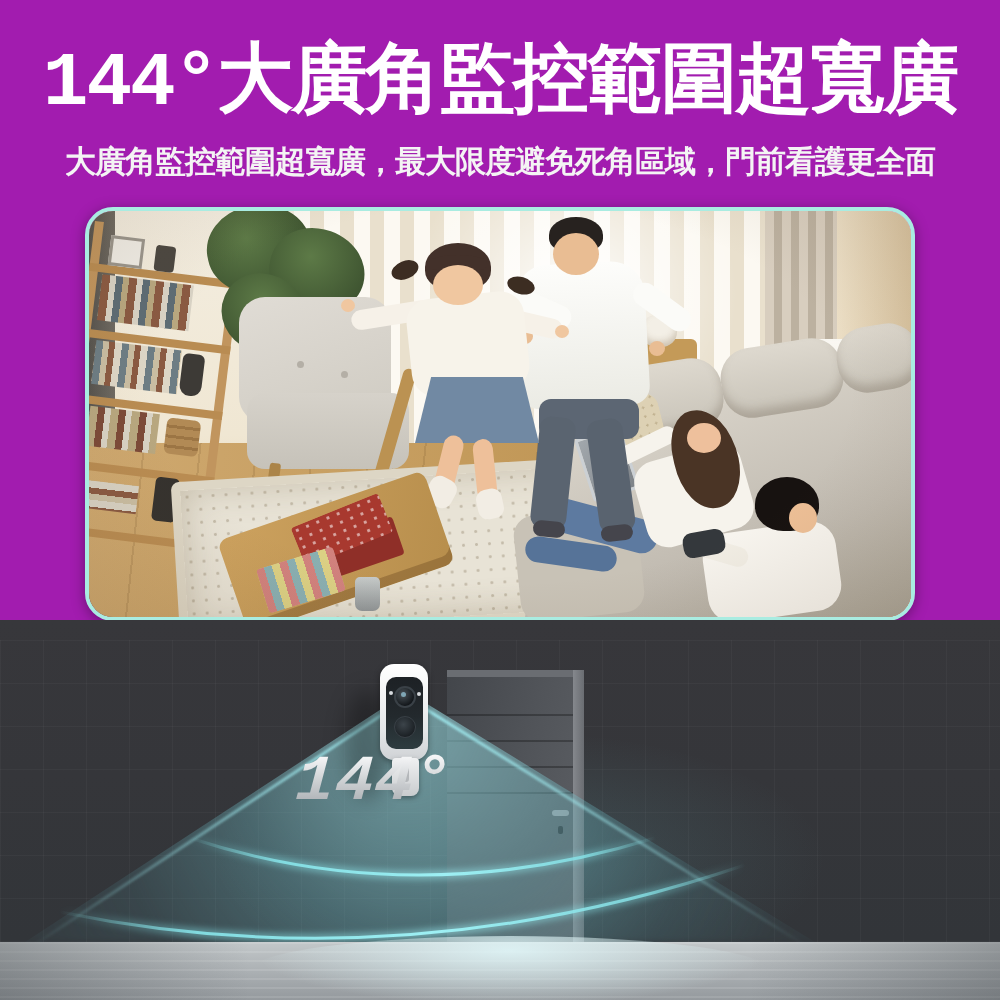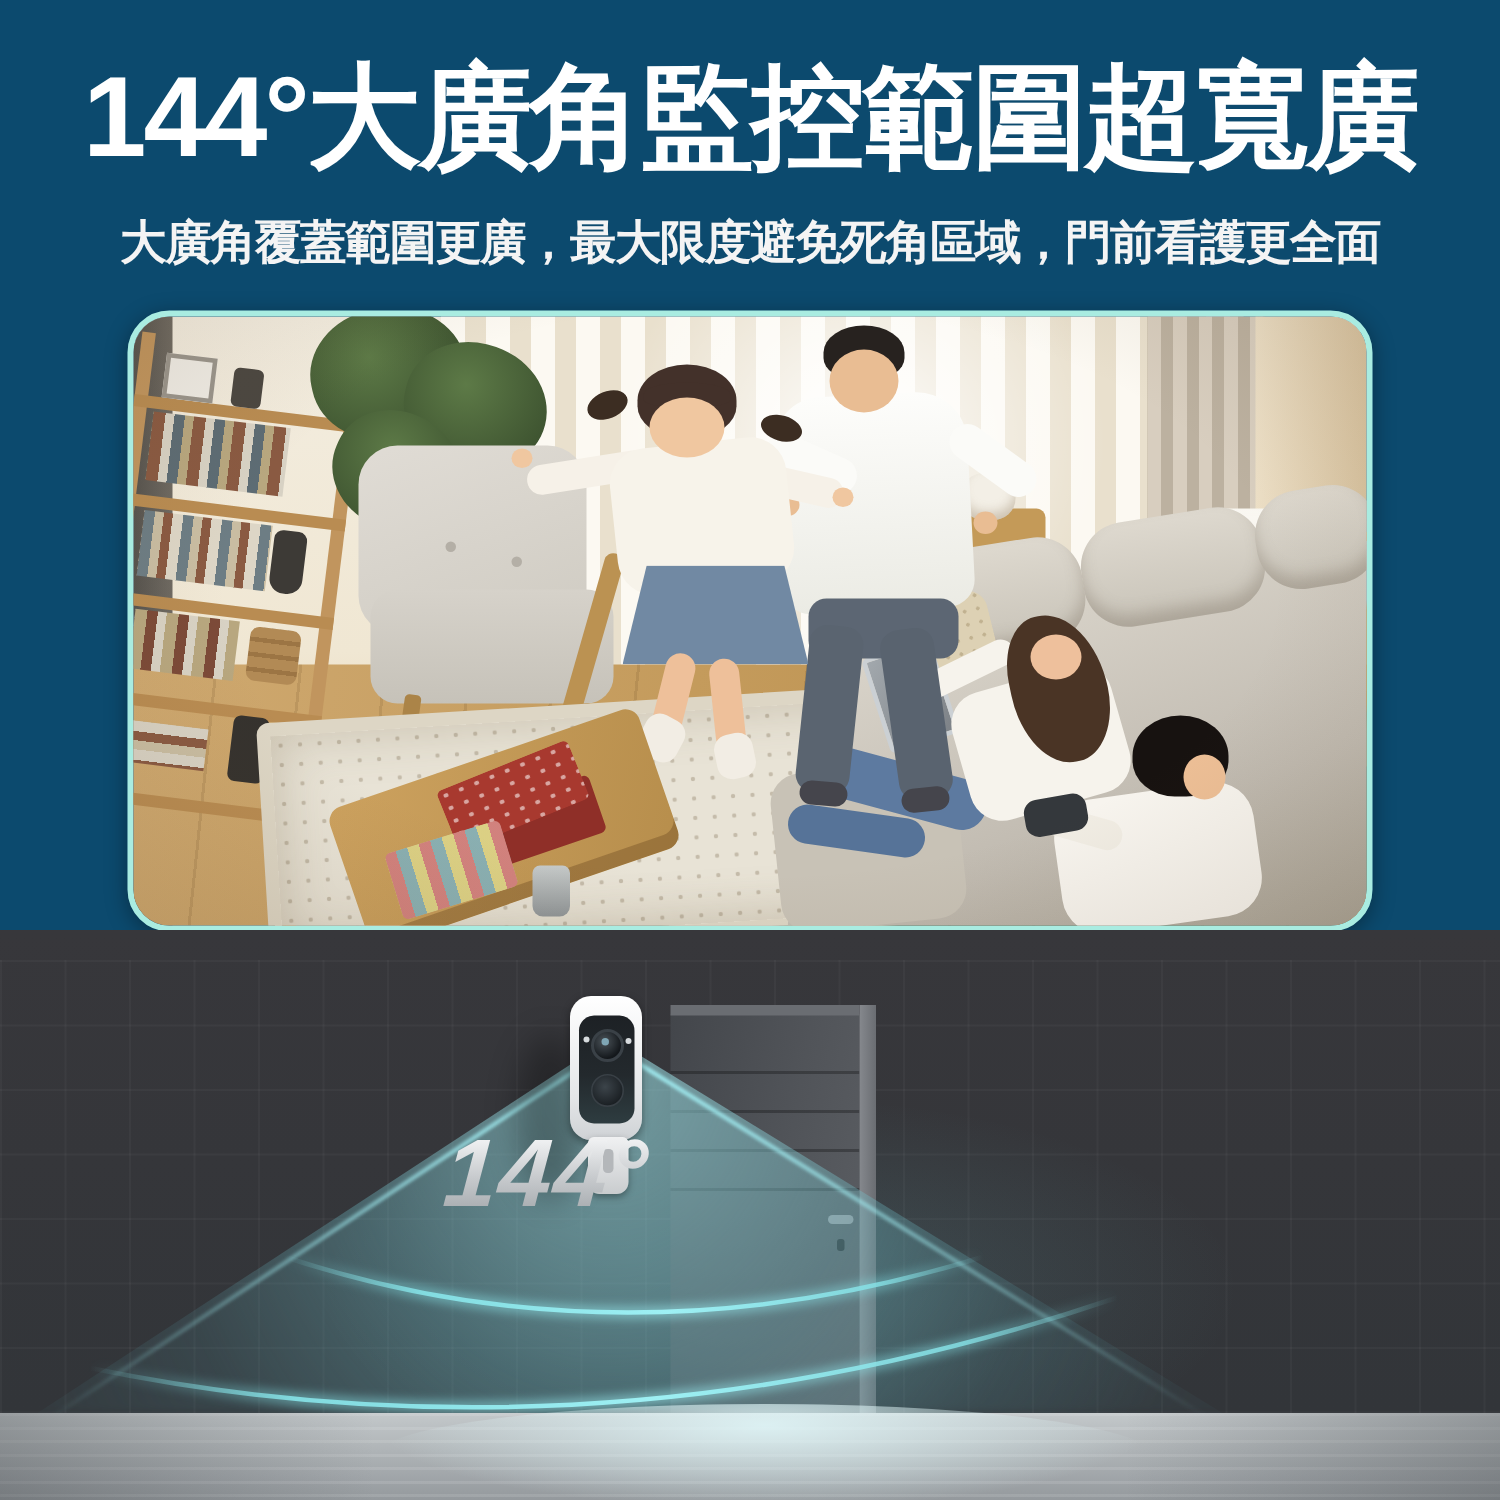--- a/index.html
+++ b/index.html
@@ -1,17 +1,17 @@
 <!DOCTYPE html>
 <html><head>
 <meta charset="utf-8">
 <style>
   html,body{margin:0;padding:0;background:#222226;}
   .canvas{position:relative;width:1000px;height:1000px;margin:0 auto;overflow:hidden;
-          background:#0c4a6e;font-family:Liberation Sans, sans-serif;}
+          background:#a21caf;font-family:Liberation Mono, monospace;}
   [data-name]{box-sizing:border-box;}
 
   
   .hdr{position:absolute;left:0;top:0;width:1000px;text-align:center;}
   .title{position:absolute;left:0;top:28px;width:1000px;margin:0;
          font-size:76px;font-weight:800;letter-spacing:-2px;color:#ffffff;white-space:nowrap;}
   .subtitle{position:absolute;left:0;top:141px;width:1000px;margin:0;
          font-size:31px;font-weight:600;letter-spacing:-1px;color:#f4f4f4;white-space:nowrap;}
 
   
@@ -224,21 +224,21 @@
   .floor-vignette{left:0;top:322px;width:1000px;height:58px;
         background:linear-gradient(90deg,rgba(60,64,68,.35),rgba(60,64,68,0) 25%,rgba(60,64,68,0) 75%,rgba(60,64,68,.35));}
 </style>
 </head>
 <body>
 
 <div class="canvas" data-name="promo-page">
 
   <header class="hdr" data-name="header">
     <h1 class="title" data-name="page-title">144°大廣角監控範圍超寬廣</h1>
-    <p class="subtitle" data-name="page-subtitle">大廣角覆蓋範圍更廣，最大限度避免死角區域，門前看護更全面</p>
+    <p class="subtitle" data-name="page-subtitle">大廣角監控範圍超寬廣，最大限度避免死角區域，門前看護更全面</p>
   </header>
 
   <figure class="preview" data-name="camera-preview-photo" aria-label="客廳廣角監控畫面：爸爸抱著女兒玩耍，媽媽拿平板與兒子拿遊戲手把坐在沙發上">
     <div class="ph-back" data-name="photo-background"></div>
     <div class="ph-curtains" data-name="curtains"></div>
     <div class="ph-window-glow" data-name="window-light"></div>
     <div class="ph-drape" data-name="side-drape"></div>
     <div class="ph-rightwall" data-name="right-wall"></div>
     <div class="ph-frame" data-name="wall-picture">
       <div class="ph-frame-art1" data-name="picture-art"></div>

